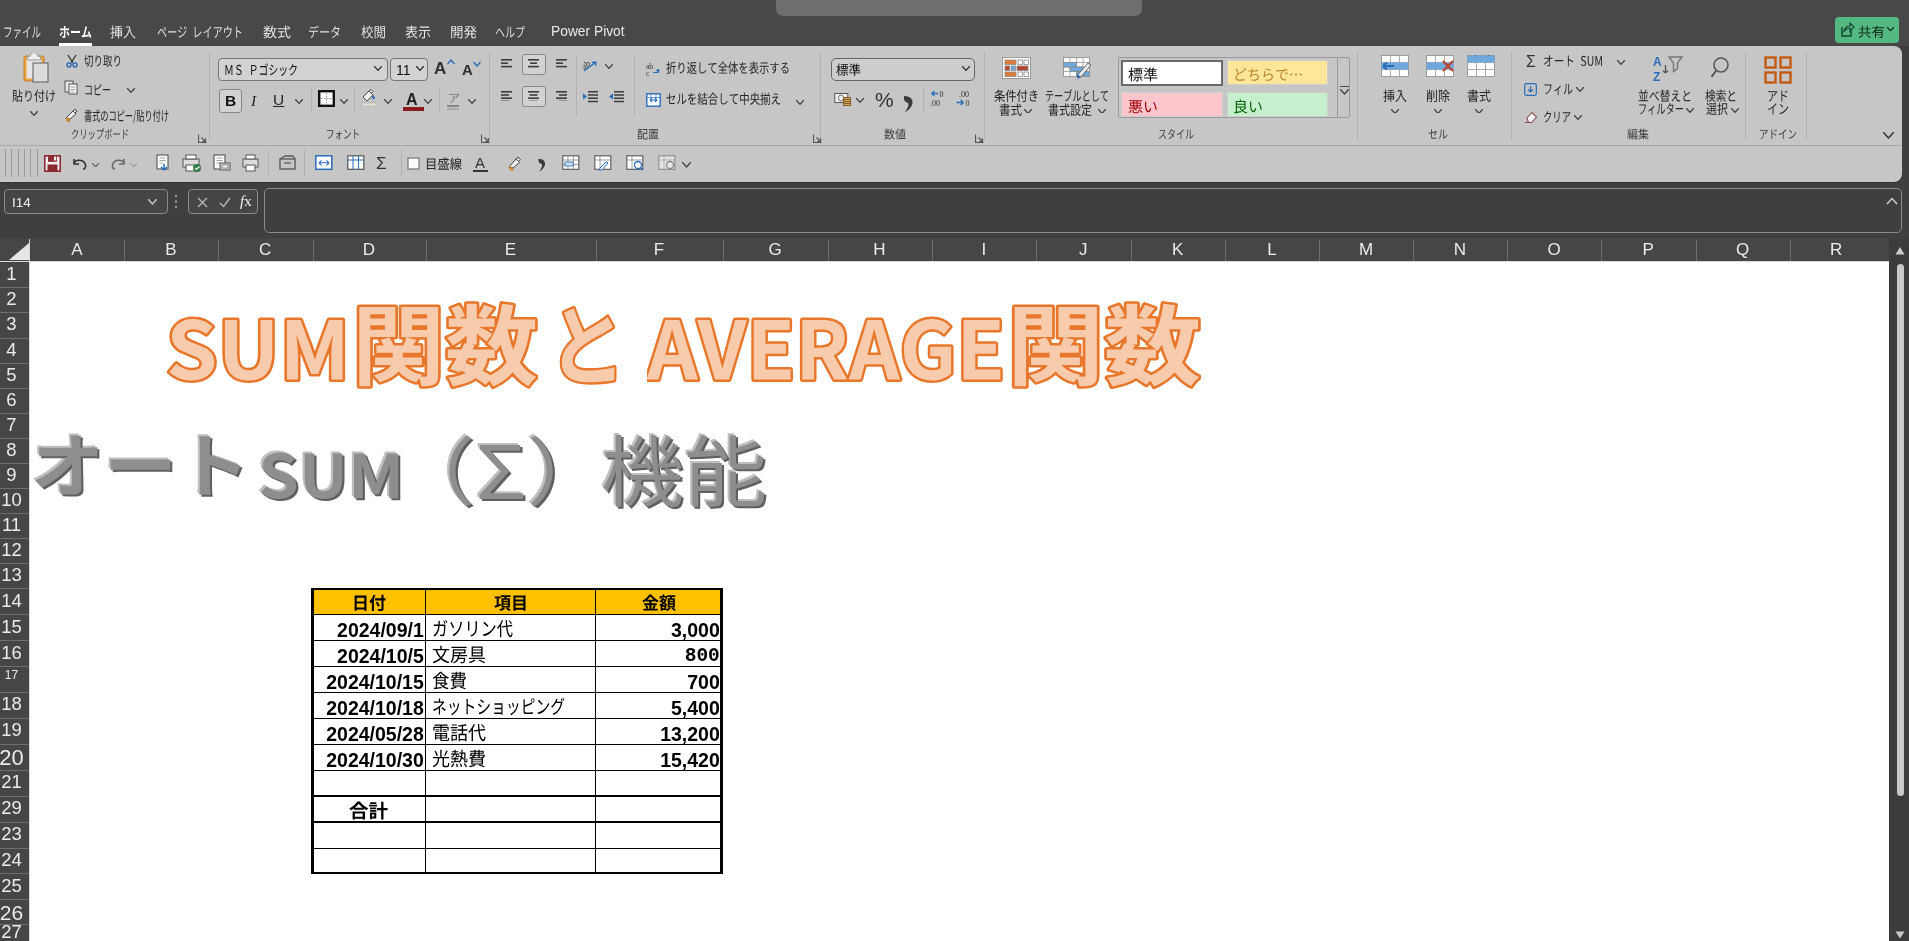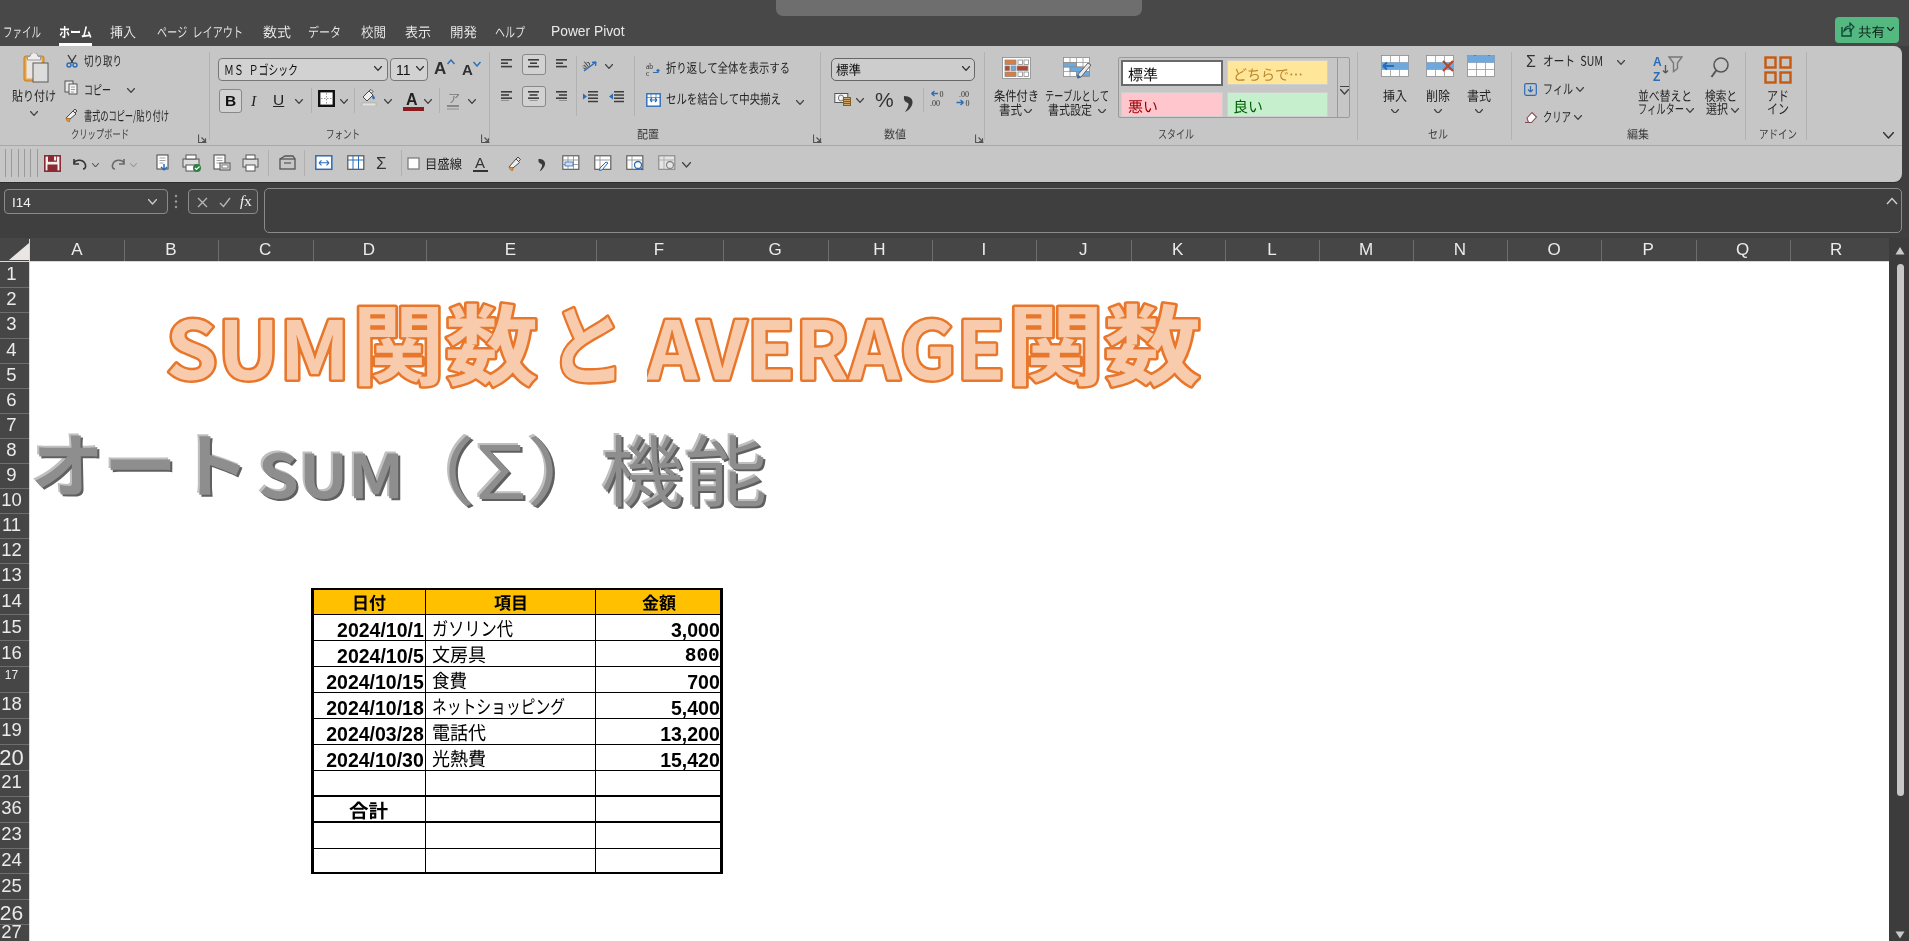--- a/index.html
+++ b/index.html
@@ -976,21 +976,21 @@
 <div style="position:absolute;left:11.5px;transform:translateX(-50%);top:669.465px;font-family:'Liberation Sans',sans-serif;font-size:12px;font-weight:normal;color:#ebebeb;line-height:1;white-space:pre">17</div>
 <div style="position:absolute;left:0px;top:691.93px;width:29px;height:1px;background:#6e6e6e"></div>
 <div style="position:absolute;left:11.5px;transform:translateX(-50%);top:695.395px;font-family:'Liberation Sans',sans-serif;font-size:18.5px;font-weight:normal;color:#ebebeb;line-height:1;white-space:pre">18</div>
 <div style="position:absolute;left:0px;top:717.86px;width:29px;height:1px;background:#6e6e6e"></div>
 <div style="position:absolute;left:11.5px;transform:translateX(-50%);top:721.325px;font-family:'Liberation Sans',sans-serif;font-size:18.5px;font-weight:normal;color:#ebebeb;line-height:1;white-space:pre">19</div>
 <div style="position:absolute;left:0px;top:743.79px;width:29px;height:1px;background:#6e6e6e"></div>
 <div style="position:absolute;left:11.5px;transform:translateX(-50%);top:747.255px;font-family:'Liberation Sans',sans-serif;font-size:22px;font-weight:normal;color:#ebebeb;line-height:1;white-space:pre">20</div>
 <div style="position:absolute;left:0px;top:769.72px;width:29px;height:1px;background:#6e6e6e"></div>
 <div style="position:absolute;left:11.5px;transform:translateX(-50%);top:773.185px;font-family:'Liberation Sans',sans-serif;font-size:18.5px;font-weight:normal;color:#ebebeb;line-height:1;white-space:pre">21</div>
 <div style="position:absolute;left:0px;top:795.65px;width:29px;height:1px;background:#6e6e6e"></div>
-<div style="position:absolute;left:11.5px;transform:translateX(-50%);top:799.115px;font-family:'Liberation Sans',sans-serif;font-size:18.5px;font-weight:normal;color:#ebebeb;line-height:1;white-space:pre">36</div>
+<div style="position:absolute;left:11.5px;transform:translateX(-50%);top:799.115px;font-family:'Liberation Sans',sans-serif;font-size:18.5px;font-weight:normal;color:#ebebeb;line-height:1;white-space:pre">29</div>
 <div style="position:absolute;left:0px;top:821.58px;width:29px;height:1px;background:#6e6e6e"></div>
 <div style="position:absolute;left:11.5px;transform:translateX(-50%);top:825.045px;font-family:'Liberation Sans',sans-serif;font-size:18.5px;font-weight:normal;color:#ebebeb;line-height:1;white-space:pre">23</div>
 <div style="position:absolute;left:0px;top:847.51px;width:29px;height:1px;background:#6e6e6e"></div>
 <div style="position:absolute;left:11.5px;transform:translateX(-50%);top:850.975px;font-family:'Liberation Sans',sans-serif;font-size:18.5px;font-weight:normal;color:#ebebeb;line-height:1;white-space:pre">24</div>
 <div style="position:absolute;left:0px;top:873.44px;width:29px;height:1px;background:#6e6e6e"></div>
 <div style="position:absolute;left:11.5px;transform:translateX(-50%);top:876.905px;font-family:'Liberation Sans',sans-serif;font-size:18.5px;font-weight:normal;color:#ebebeb;line-height:1;white-space:pre">25</div>
 <div style="position:absolute;left:0px;top:899.37px;width:29px;height:1px;background:#6e6e6e"></div>
 <div style="position:absolute;left:11.5px;transform:translateX(-50%);top:902.22px;font-family:'Liberation Sans',sans-serif;font-size:21px;font-weight:normal;color:#ebebeb;line-height:1;white-space:pre">26</div>
 <div style="position:absolute;left:0px;top:924.07px;width:29px;height:1px;background:#6e6e6e"></div>
 <div style="position:absolute;left:11.5px;transform:translateX(-50%);top:922.785px;font-family:'Liberation Sans',sans-serif;font-size:18.5px;font-weight:normal;color:#ebebeb;line-height:1;white-space:pre">27</div>
@@ -1116,21 +1116,21 @@
     <use href="#g129" x="1000"></use>
   </svg>
 <svg style="position:absolute;left:493.5px;top:593.8px" width="34" height="18.38" viewBox="0 -880 2000 1050" preserveAspectRatio="none" fill="#000">
     <use href="#g130" x="0"></use>
     <use href="#g131" x="1000"></use>
   </svg>
 <svg style="position:absolute;left:642px;top:593.8px" width="34" height="18.38" viewBox="0 -880 2000 1050" preserveAspectRatio="none" fill="#000">
     <use href="#g132" x="0"></use>
     <use href="#g133" x="1000"></use>
   </svg>
-<div style="position:absolute;right:1485.2px;top:620.8px;font-family:'Liberation Sans',sans-serif;font-size:19.5px;font-weight:bold;color:#000;line-height:1;white-space:pre">2024/10/1</div>
+<div style="position:absolute;right:1485.2px;top:620.8px;font-family:'Liberation Sans',sans-serif;font-size:19.5px;font-weight:bold;color:#000;line-height:1;white-space:pre">2024/09/1</div>
 <svg style="position:absolute;left:431.5px;top:619px" width="81" height="19.95" viewBox="0 -880 5000 1050" preserveAspectRatio="none" fill="#000">
     <use href="#g134" x="0"></use>
     <use href="#g135" x="1000"></use>
     <use href="#g42" x="2000"></use>
     <use href="#g52" x="3000"></use>
     <use href="#g136" x="4000"></use>
   </svg>
 <div style="position:absolute;right:1189.2px;top:620.8px;font-family:'Liberation Sans',sans-serif;font-size:19.5px;font-weight:bold;color:#000;line-height:1;white-space:pre">3,000</div>
 <div style="position:absolute;right:1485.2px;top:646.8px;font-family:'Liberation Sans',sans-serif;font-size:19.5px;font-weight:bold;color:#000;line-height:1;white-space:pre">2024/10/5</div>
 <svg style="position:absolute;left:431.5px;top:645px" width="54" height="19.95" viewBox="0 -880 3000 1050" preserveAspectRatio="none" fill="#000">
@@ -1151,21 +1151,21 @@
     <use href="#g43" x="1000"></use>
     <use href="#g15" x="2000"></use>
     <use href="#g50" x="3000"></use>
     <use href="#g143" x="4000"></use>
     <use href="#g43" x="5000"></use>
     <use href="#g37" x="6000"></use>
     <use href="#g52" x="7000"></use>
     <use href="#g144" x="8000"></use>
   </svg>
 <div style="position:absolute;right:1189.2px;top:698.8px;font-family:'Liberation Sans',sans-serif;font-size:19.5px;font-weight:bold;color:#000;line-height:1;white-space:pre">5,400</div>
-<div style="position:absolute;right:1485.2px;top:724.8px;font-family:'Liberation Sans',sans-serif;font-size:19.5px;font-weight:bold;color:#000;line-height:1;white-space:pre">2024/03/28</div>
+<div style="position:absolute;right:1485.2px;top:724.8px;font-family:'Liberation Sans',sans-serif;font-size:19.5px;font-weight:bold;color:#000;line-height:1;white-space:pre">2024/05/28</div>
 <svg style="position:absolute;left:431.5px;top:723px" width="54" height="19.95" viewBox="0 -880 3000 1050" preserveAspectRatio="none" fill="#000">
     <use href="#g145" x="0"></use>
     <use href="#g146" x="1000"></use>
     <use href="#g136" x="2000"></use>
   </svg>
 <div style="position:absolute;right:1189.2px;top:724.8px;font-family:'Liberation Sans',sans-serif;font-size:19.5px;font-weight:bold;color:#000;line-height:1;white-space:pre">13,200</div>
 <div style="position:absolute;right:1485.2px;top:750.8px;font-family:'Liberation Sans',sans-serif;font-size:19.5px;font-weight:bold;color:#000;line-height:1;white-space:pre">2024/10/30</div>
 <svg style="position:absolute;left:431.5px;top:749px" width="54" height="19.95" viewBox="0 -880 3000 1050" preserveAspectRatio="none" fill="#000">
     <use href="#g147" x="0"></use>
     <use href="#g148" x="1000"></use>

